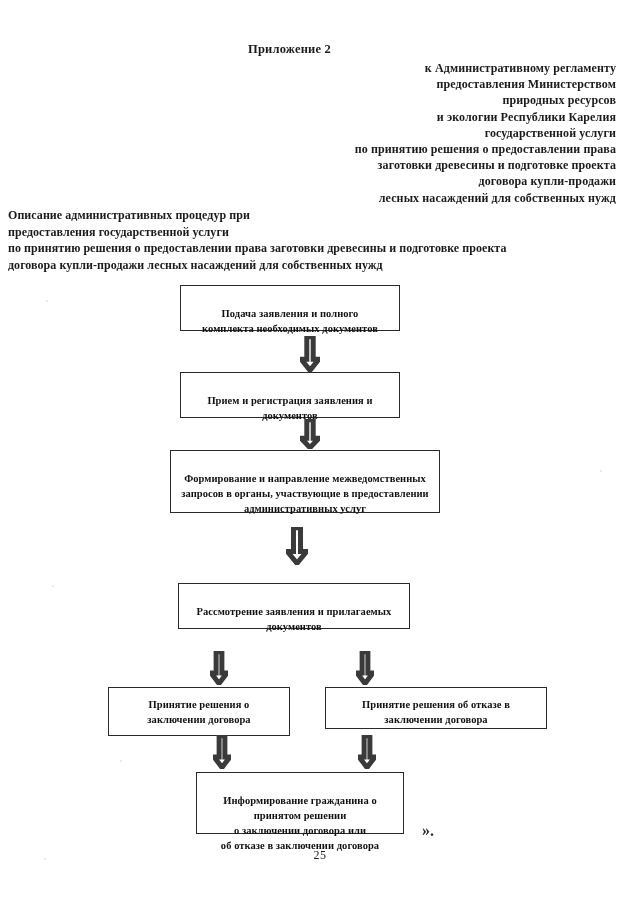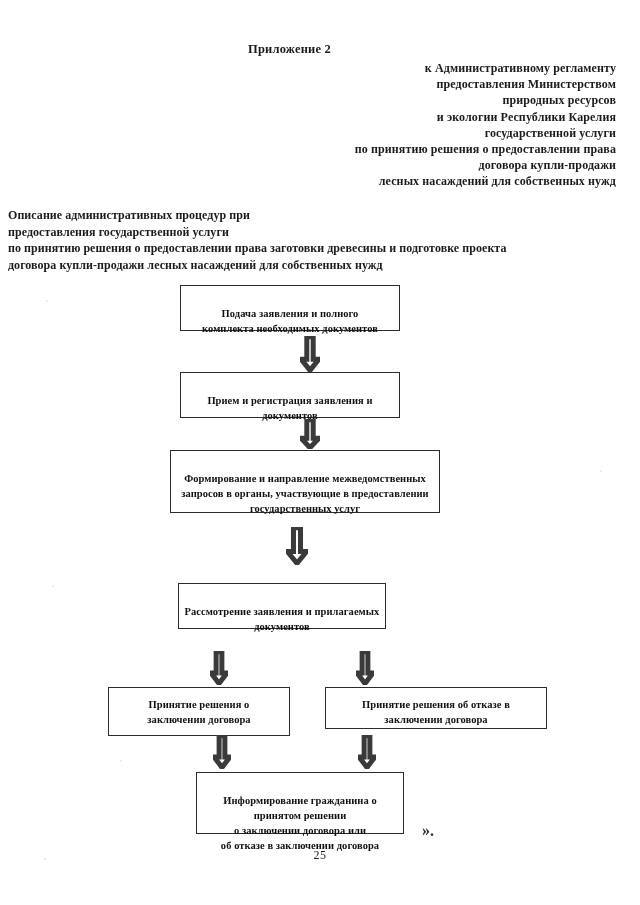--- a/index.html
+++ b/index.html
@@ -78,21 +78,21 @@
     color: #111111;
   }
   .fbox .bline { display: block; white-space: nowrap; }
 
   .fbox.pad-top-sm { padding-top: 20px; }
   .fbox.pad-top-md { padding-top: 9px; }
 
   #box-application   { left: 180px; top: 285px; width: 220px; height: 46px; }
   #box-registration  { left: 180px; top: 372px; width: 220px; height: 46px; }
   #box-interagency   { left: 170px; top: 450px; width: 270px; height: 63px; text-align: right; }
-  #box-review        { left: 178px; top: 583px; width: 208px; height: 46px; }
+  #box-review        { left: 178px; top: 583px; width: 232px; height: 46px; }
   #box-decision-yes  { left: 108px; top: 687px; width: 182px; height: 49px; }
   #box-decision-no   { left: 325px; top: 687px; width: 222px; height: 42px; }
   #box-inform        { left: 196px; top: 772px; width: 208px; height: 62px; }
 
   
   .arrow {
     position: absolute;
     width: 20px;
     height: 36px;
   }
@@ -150,20 +150,21 @@
 
   <div class="appendix-label">Приложение 2</div>
 
   <div class="header-block">
     <span class="hline">к Административному регламенту</span>
     <span class="hline">предоставления Министерством</span>
     <span class="hline">природных ресурсов</span>
     <span class="hline">и экологии Республики Карелия</span>
     <span class="hline">государственной услуги</span>
     <span class="hline">по принятию решения о  предоставлении права</span>
+    <span class="hline">заготовки древесины и подготовке проекта</span>
     <span class="hline">договора купли-продажи</span>
     <span class="hline">лесных насаждений для собственных нужд</span>
   </div>
 
   <div class="title-block">
     <span class="tline">Описание административных процедур при</span>
     <span class="tline">предоставления государственной услуги</span>
     <span class="tline">по принятию решения о предоставлении права заготовки древесины и подготовке проекта</span>
     <span class="tline">договора купли-продажи лесных насаждений для собственных нужд</span>
   </div>
@@ -174,21 +175,21 @@
   </div>
 
   <div class="fbox pad-top-sm" id="box-registration">
     <span class="bline">Прием и регистрация заявления и</span>
     <span class="bline">документов</span>
   </div>
 
   <div class="fbox pad-top-sm" id="box-interagency">
     <span class="bline">Формирование и направление межведомственных</span>
     <span class="bline">запросов в органы, участвующие в предоставлении</span>
-    <span class="bline">государственных услуг</span>
+    <span class="bline">административных услуг</span>
   </div>
 
   <div class="fbox pad-top-sm" id="box-review">
     <span class="bline">Рассмотрение заявления и прилагаемых</span>
     <span class="bline">документов</span>
   </div>
 
   <div class="fbox pad-top-md" id="box-decision-yes">
     <span class="bline">Принятие решения о</span>
     <span class="bline">заключении договора</span>

